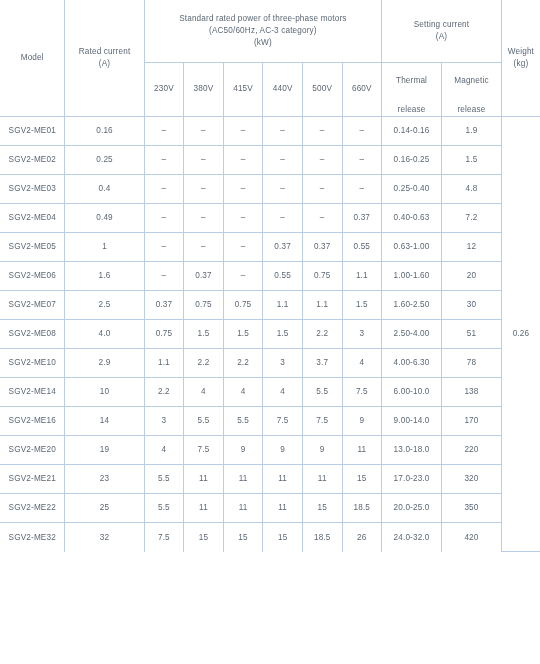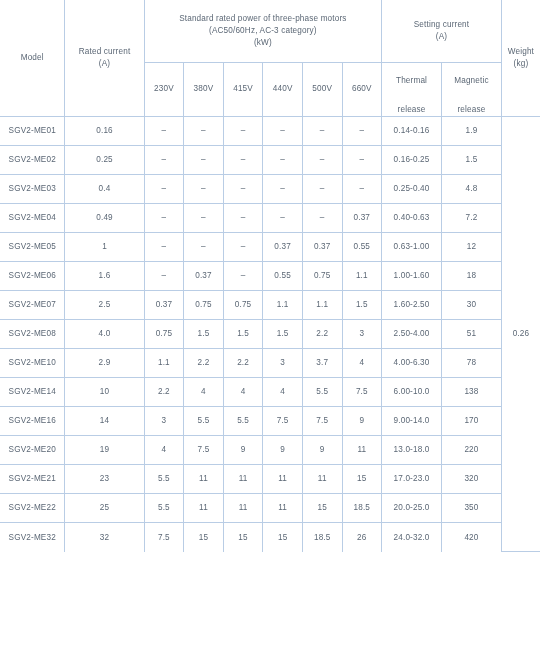--- a/index.html
+++ b/index.html
@@ -193,21 +193,21 @@
       <tr class="data-row">
         <td>SGV2-ME06</td>
         <td>1.6</td>
         <td class="dash">–</td>
         <td>0.37</td>
         <td class="dash">–</td>
         <td>0.55</td>
         <td>0.75</td>
         <td>1.1</td>
         <td>1.00-1.60</td>
-        <td>18</td>
+        <td>20</td>
       </tr>
       <tr class="data-row">
         <td>SGV2-ME07</td>
         <td>2.5</td>
         <td>0.37</td>
         <td>0.75</td>
         <td>0.75</td>
         <td>1.1</td>
         <td>1.1</td>
         <td>1.5</td>

